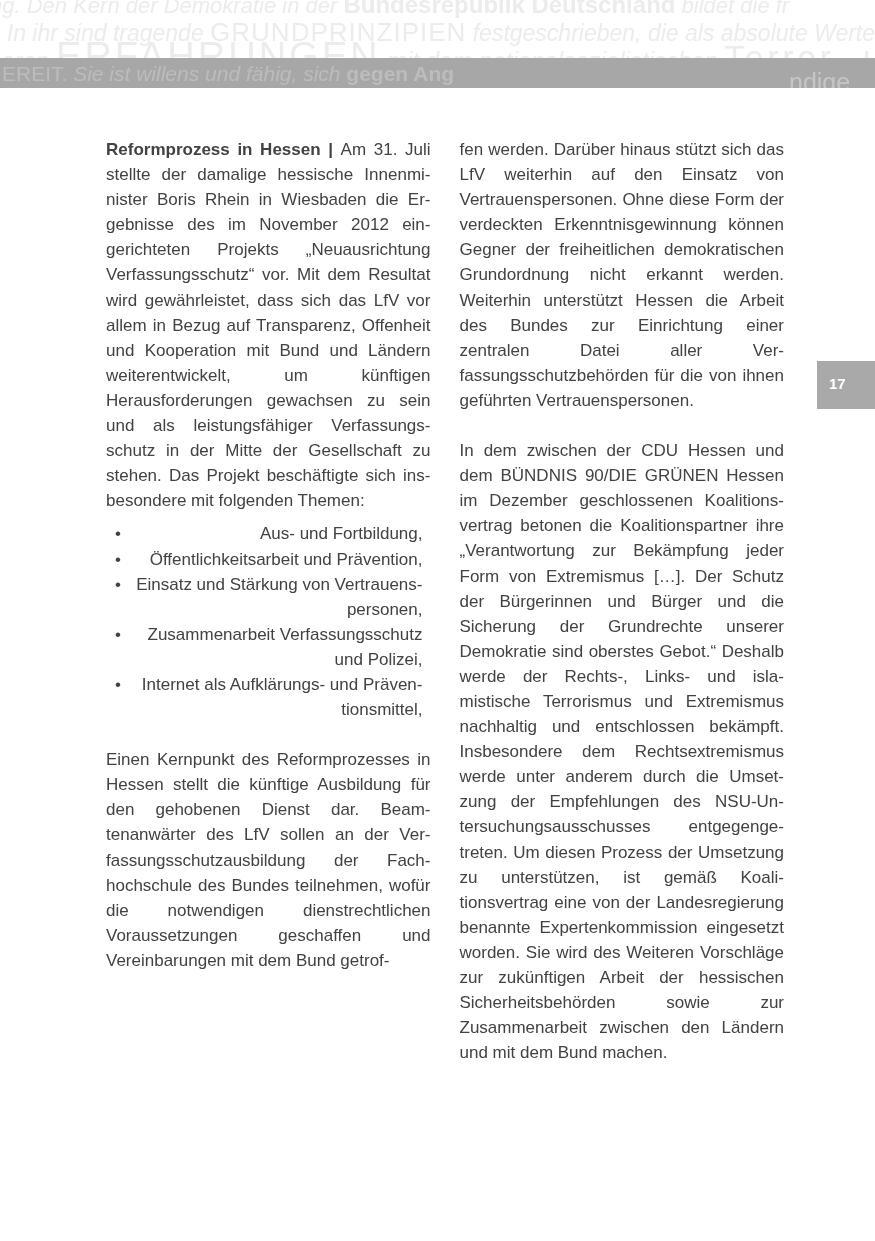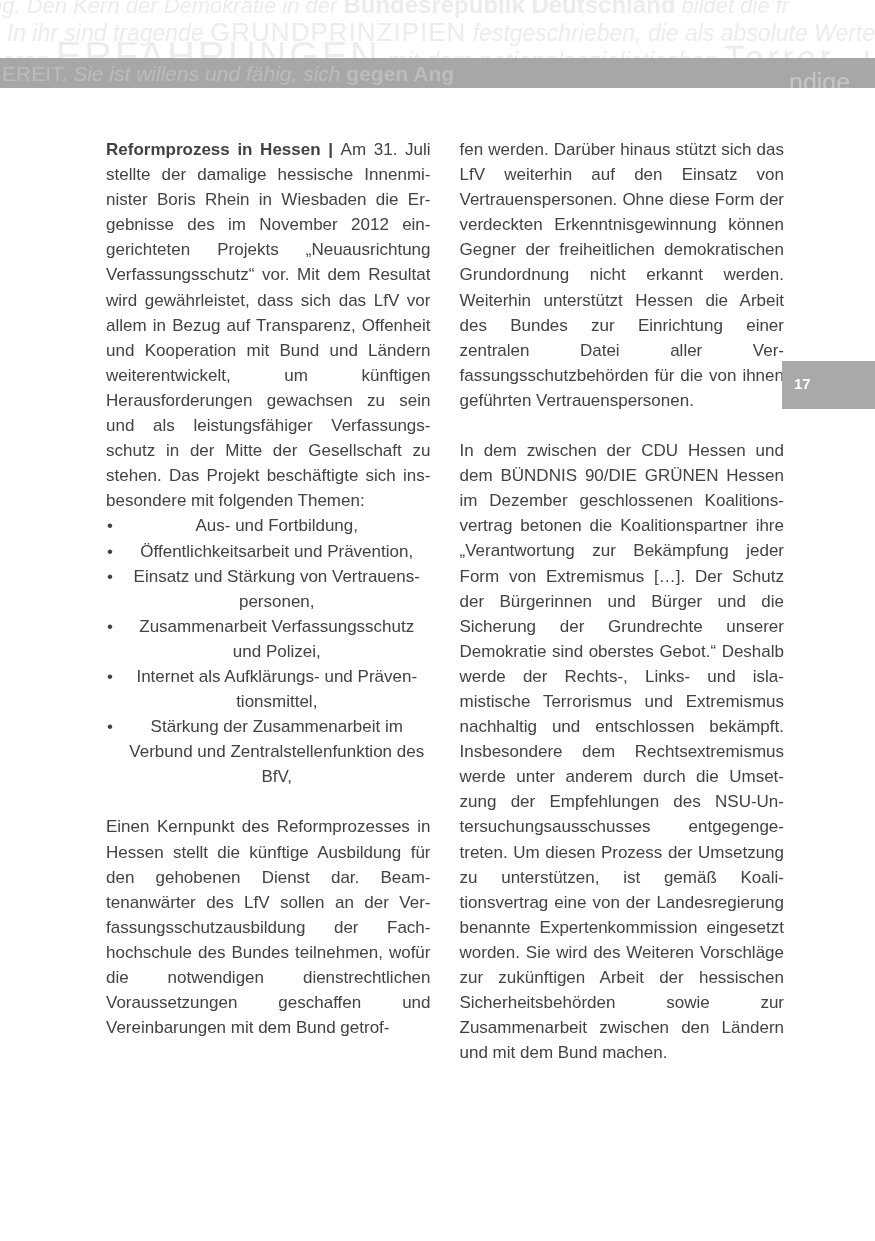--- a/index.html
+++ b/index.html
@@ -48,42 +48,42 @@
     position: absolute; top: 0; right: 91px;
     line-height: 30px; font-size: 15.5px; font-weight: bold;
     letter-spacing: 0.5px;
     color: var(--banner-text, #ffffff);
     z-index: 2;
   }
 
   
   .page-tab {
     position: absolute; top: 361px; right: 0;
-    width: 93px; height: 48px;
+    width: 58px; height: 48px;
     background: var(--page-tab-bg, #a9a9a9);
   }
   .page-tab span {
     position: absolute; top: 14px; left: 12px;
     color: #ffffff; font-weight: bold; font-size: 15px;
   }
 
   
   .content {
     position: absolute; top: 137px; left: 106px;
     width: 678px;
     display: flex; gap: 29px;
     color: var(--body-text, #424242);
     font-size: 17px; line-height: 25.1px;
   }
   .col { width: 324.5px; text-align: justify; }
   .para { margin: 0; }
   .para + .para, .bullets + .para { margin-top: 25px; }
   .para b { font-weight: bold; }
   .bullets {
-    margin: 0; padding: 0; list-style: none; text-align: center;
+    margin: 8px; padding: 0; list-style: none; text-align: right;
   }
   .bullets li { position: relative; padding-left: 17px; }
   .bullets li::before { content: "\2022"; position: absolute; left: 1px; }
 </style>
 </head>
 <body>
 
 <div class="page">
 
   <div class="header">
@@ -99,21 +99,20 @@
 
   <div class="content">
     <div class="col">
       <p class="para"><b>Reformprozess in Hessen | </b><span>Am 31. Juli stellte der damalige hessische Innenmi­nister Boris Rhein in Wiesbaden die Er­gebnisse des im November 2012 ein­gerichteten Projekts „Neuausrichtung Verfassungsschutz“ vor. Mit dem Resul­tat wird gewährleistet, dass sich das LfV vor allem in Bezug auf Transparenz, Of­fenheit und Kooperation mit Bund und Ländern weiterentwickelt, um künftigen Herausforderungen gewachsen zu sein und als leistungsfähiger Verfassungs­schutz in der Mitte der Gesellschaft zu stehen. Das Projekt beschäftigte sich ins­besondere mit folgenden Themen:</span></p>
       <ul class="bullets">
         <li>Aus- und Fortbildung,</li>
         <li>Öffentlichkeitsarbeit und Prävention,</li>
         <li>Einsatz und Stärkung von Vertrauens­personen,</li>
         <li>Zusammenarbeit Verfassungsschutz und Polizei,</li>
         <li>Internet als Aufklärungs- und Präven­tionsmittel,</li>
-        <li>Stärkung der Zusammenarbeit im Verbund und Zentralstellenfunktion des BfV,</li>
       </ul>
       <p class="para">Einen Kernpunkt des Reformprozesses in Hessen stellt die künftige Ausbildung für den gehobenen Dienst dar. Beam­tenanwärter des LfV sollen an der Ver­fassungsschutzausbildung der Fach­hochschule des Bundes teilnehmen, wofür die notwendigen dienstrechtli­chen Voraussetzungen geschaffen und Vereinbarungen mit dem Bund getrof-</p>
     </div>
     <div class="col">
       <p class="para">fen werden. Darüber hinaus stützt sich das LfV weiterhin auf den Einsatz von Vertrauenspersonen. Ohne diese Form der verdeckten Erkenntnisgewinnung können Gegner der freiheitlichen de­mokratischen Grundordnung nicht er­kannt werden. Weiterhin unterstützt Hessen die Arbeit des Bundes zur Ein­richtung einer zentralen Datei aller Ver­fassungsschutzbehörden für die von ih­nen geführten Vertrauenspersonen.</p>
       <p class="para">In dem zwischen der CDU Hessen und dem BÜNDNIS 90/DIE GRÜNEN Hessen im Dezember geschlossenen Koalitions­vertrag betonen die Koalitionspartner ihre „Verantwortung zur Bekämpfung je­der Form von Extremismus […]. Der Schutz der Bürgerinnen und Bürger und die Sicherung der Grundrechte unserer Demokratie sind oberstes Gebot.“ Des­halb werde der Rechts-, Links- und isla­mistische Terrorismus und Extremismus nachhaltig und entschlossen bekämpft. Insbesondere dem Rechtsextremismus werde unter anderem durch die Umset­zung der Empfehlungen des NSU-Un­tersuchungsausschusses entgegenge­treten. Um diesen Prozess der Umset­zung zu unterstützen, ist gemäß Koali­tionsvertrag eine von der Landes­regierung benannte Expertenkommis­sion eingesetzt worden. Sie wird des Weiteren Vorschläge zur zukünftigen Ar­beit der hessischen Sicherheitsbehör­den sowie zur Zusammenarbeit zwi­schen den Ländern und mit dem Bund machen.</p>
     </div>
   </div>
 
   <div class="page-tab">

